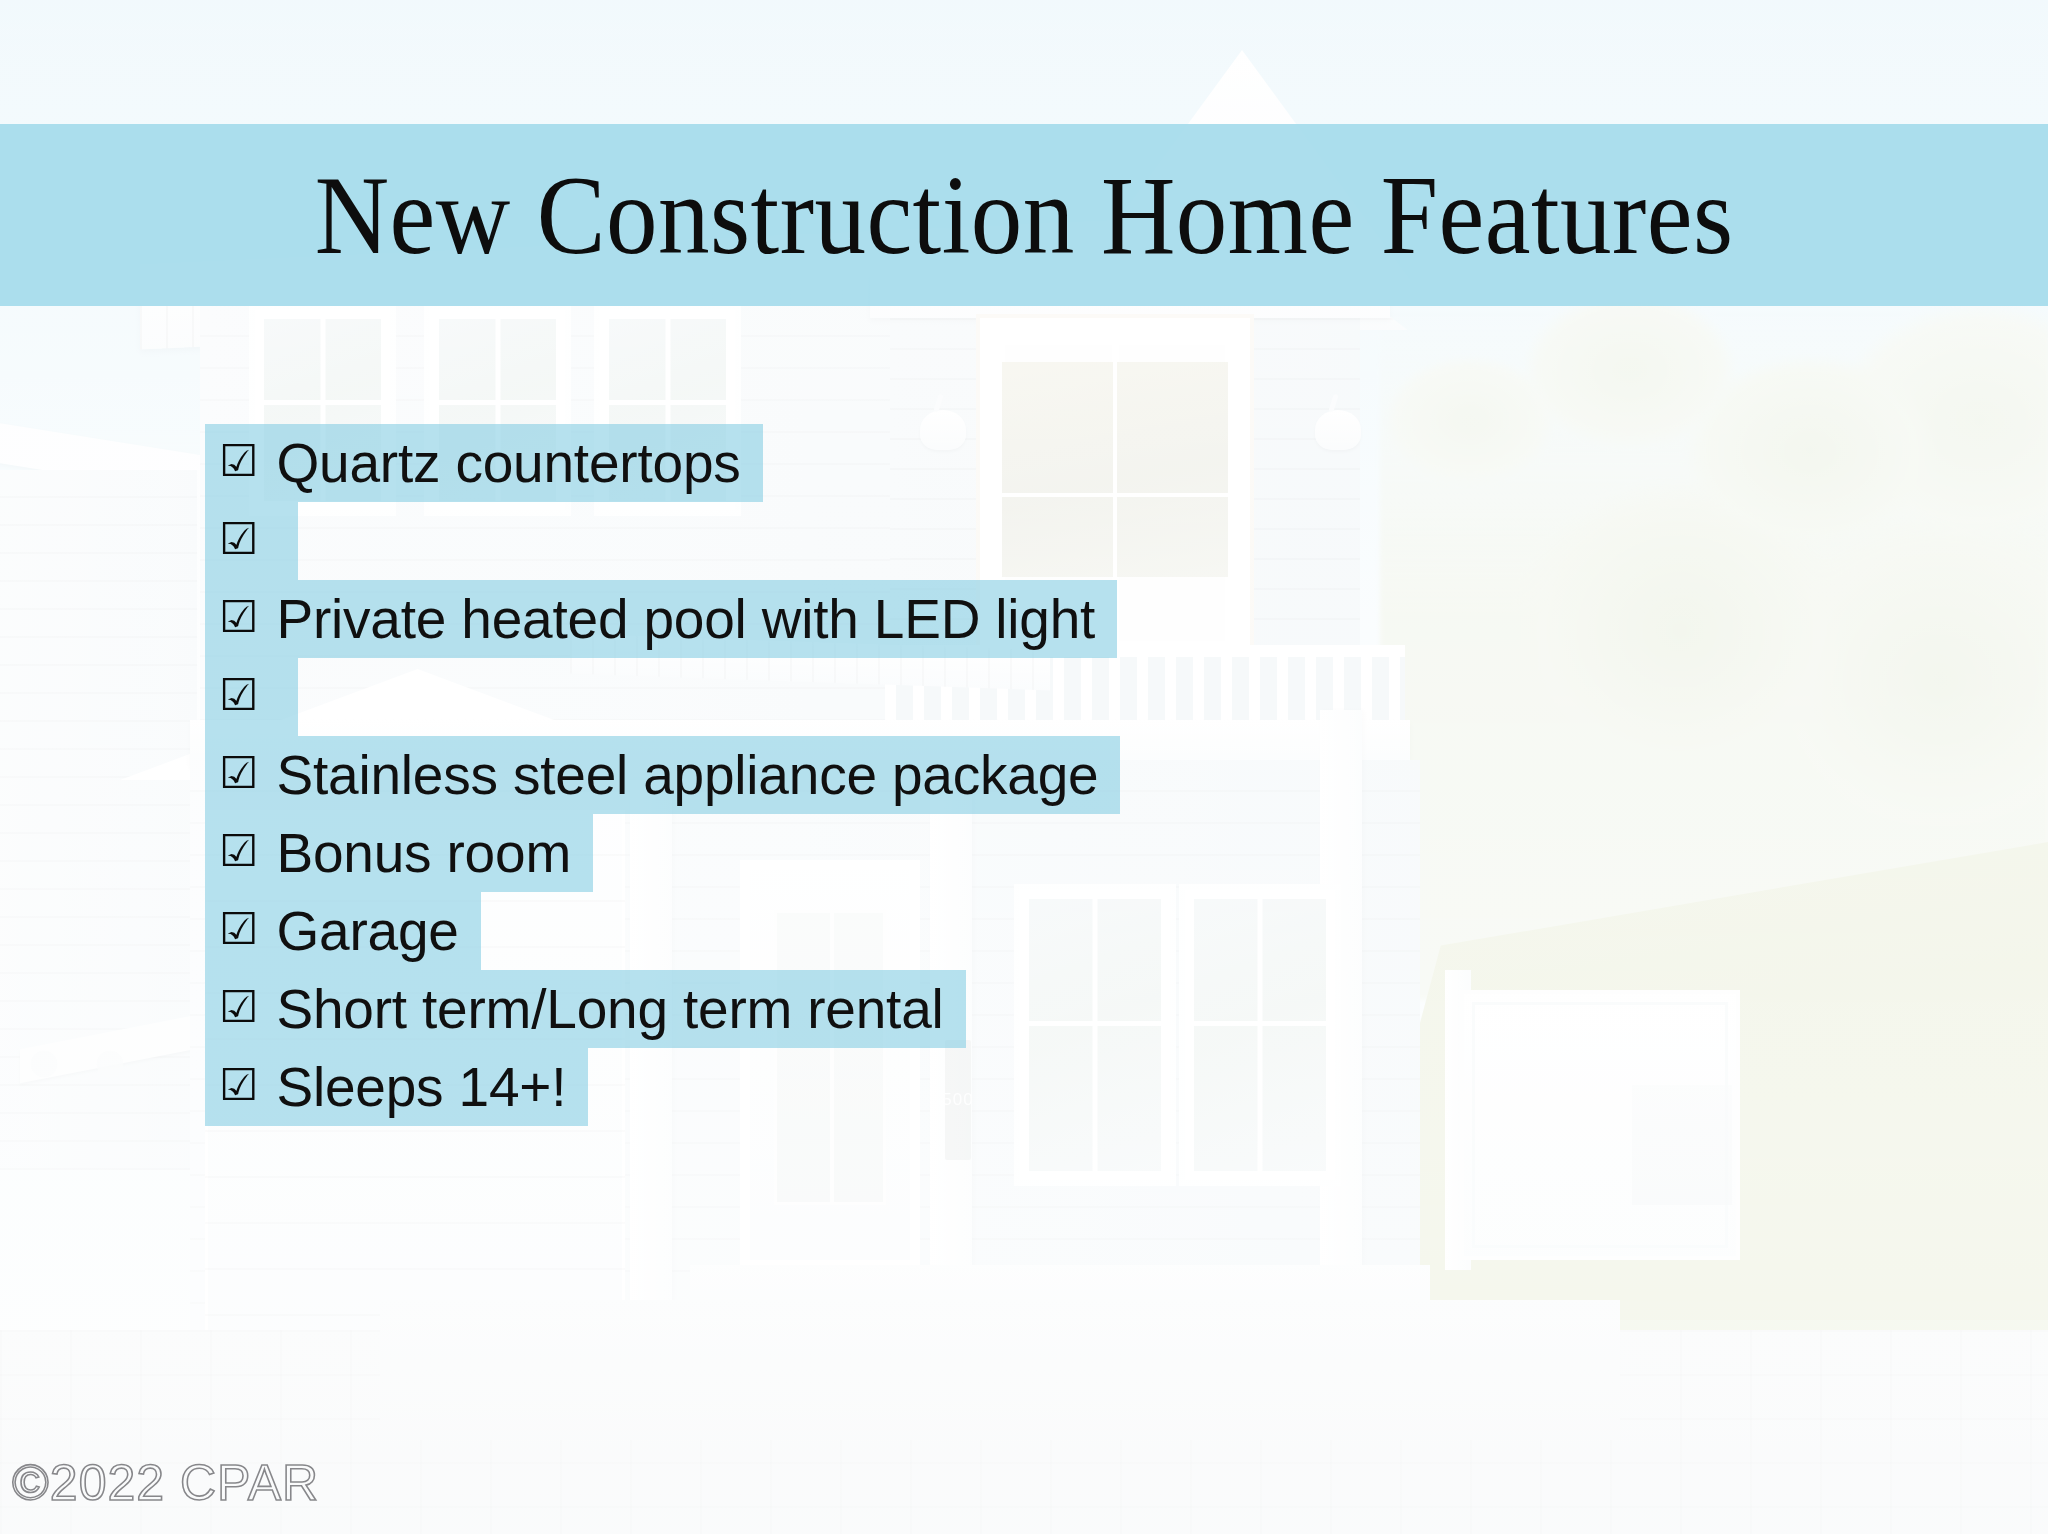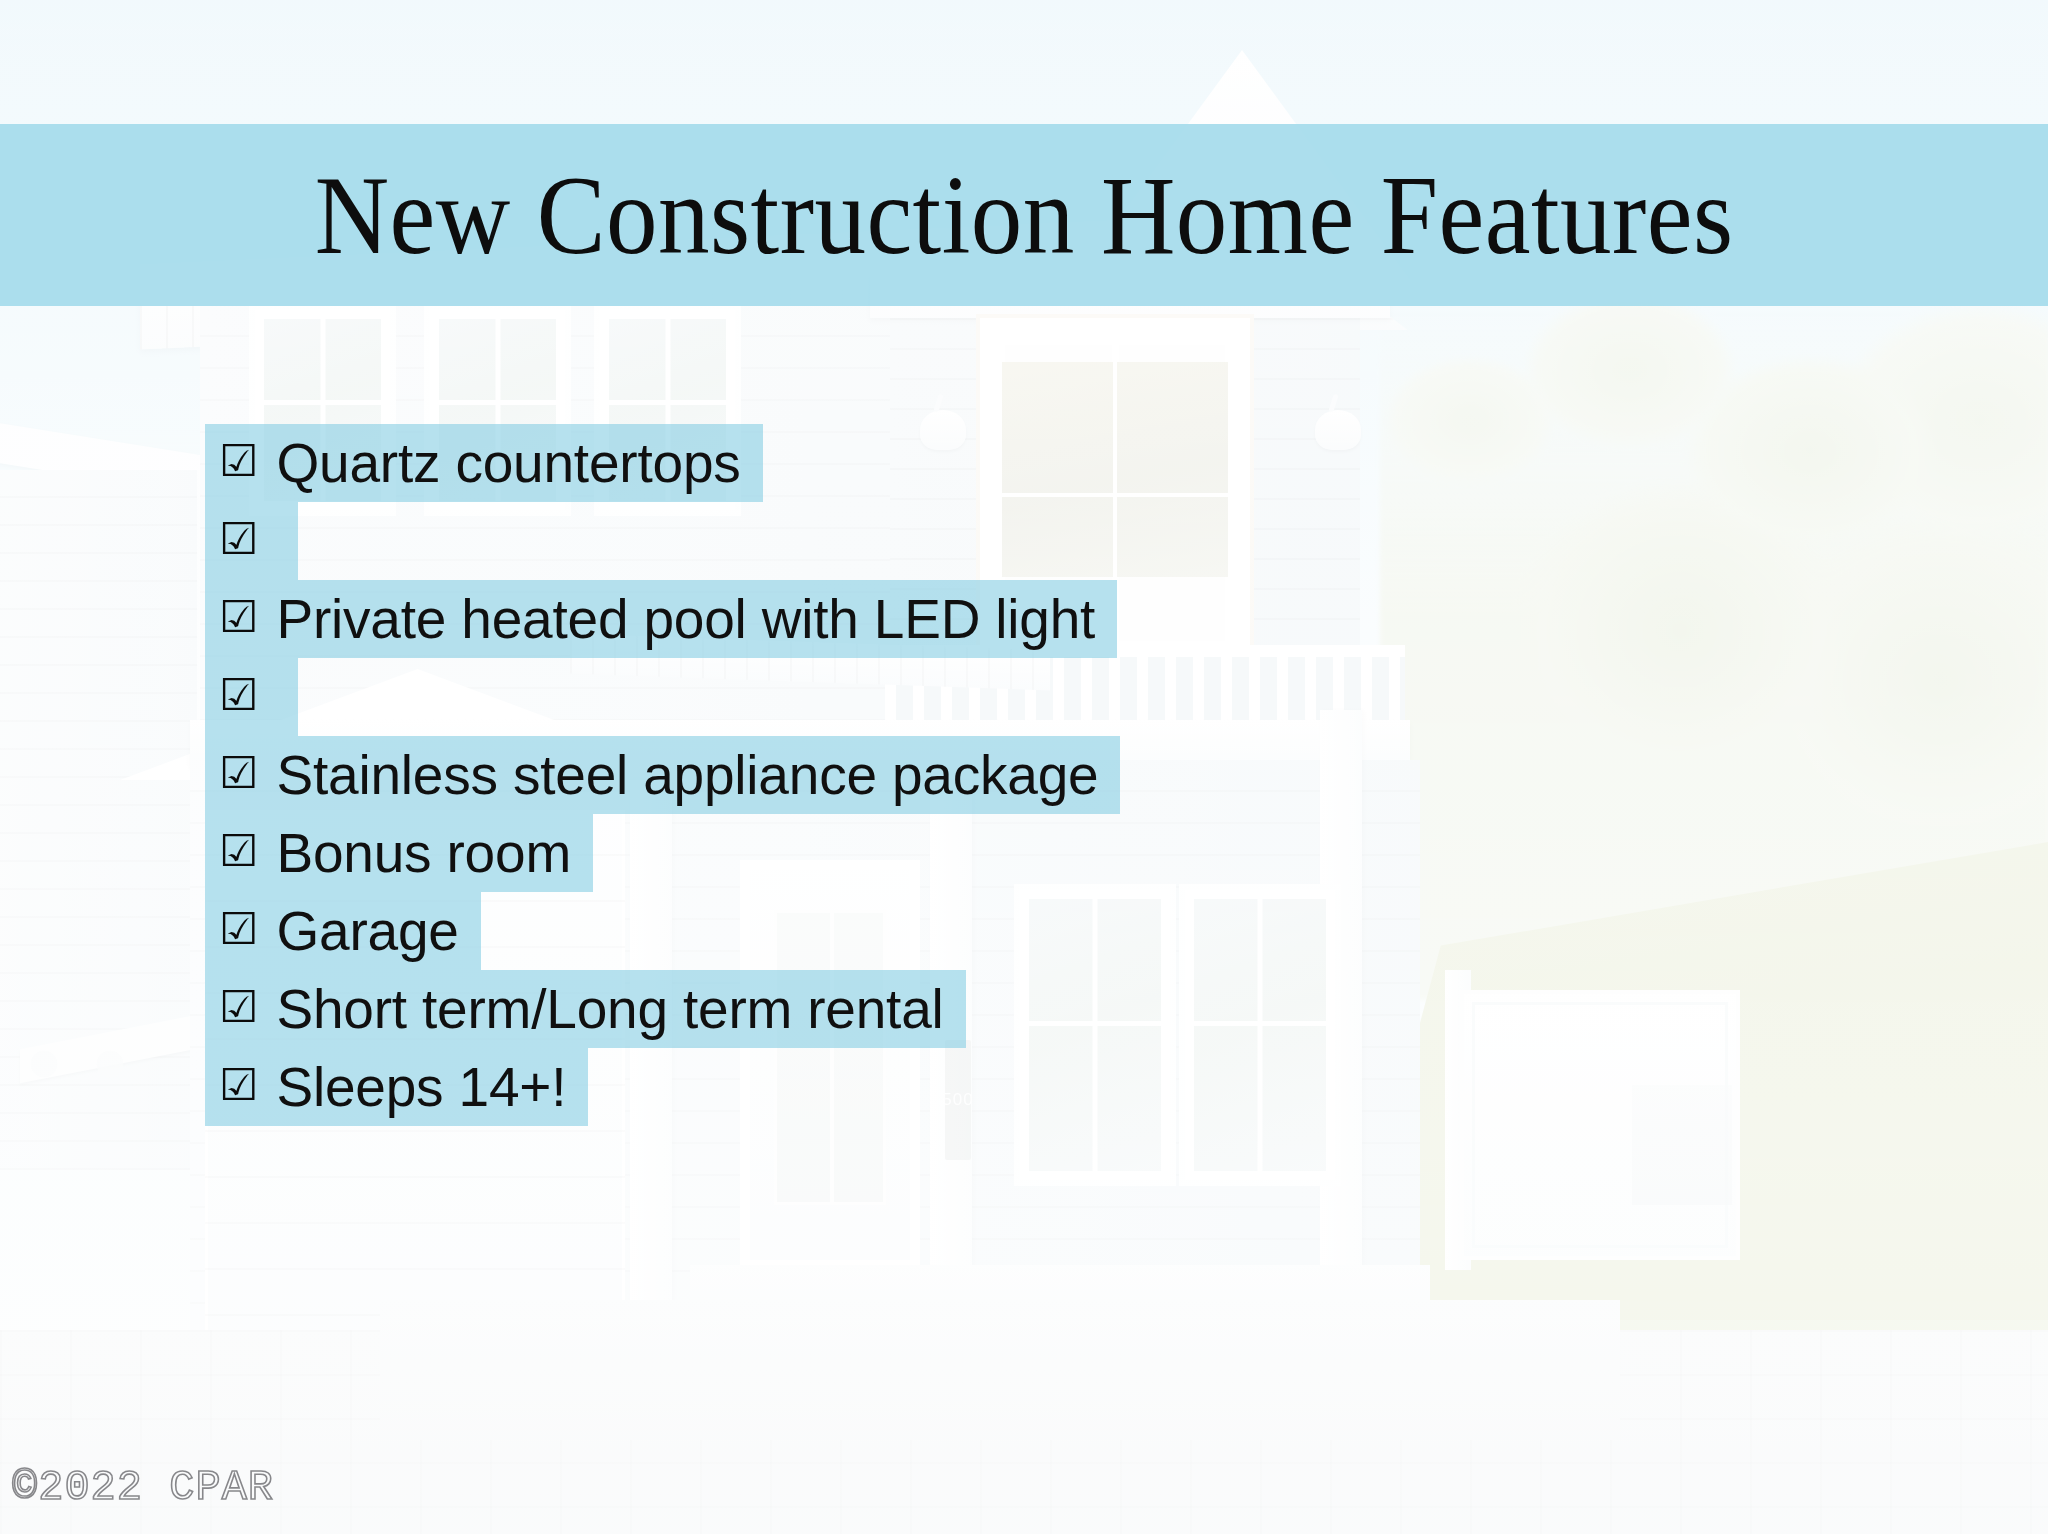--- a/index.html
+++ b/index.html
@@ -355,22 +355,22 @@
     font-size:55px;
     line-height:1;
     color:#101010;
     white-space:nowrap;
     letter-spacing:-0.2px;
   }
 
   
   .watermark {
     position:absolute; left:12px; bottom:22px;
-    font-family:Liberation Mono, monospace;
-    font-size:42px;
+    font-family:Liberation Sans, sans-serif;
+    font-size:50px;
     letter-spacing:1px;
     color:transparent;
     -webkit-text-stroke:1.6px rgba(40,40,45,0.55);
     white-space:nowrap;
   }
 </style>
 </head>
 <body>
 
 <div id="stage">

